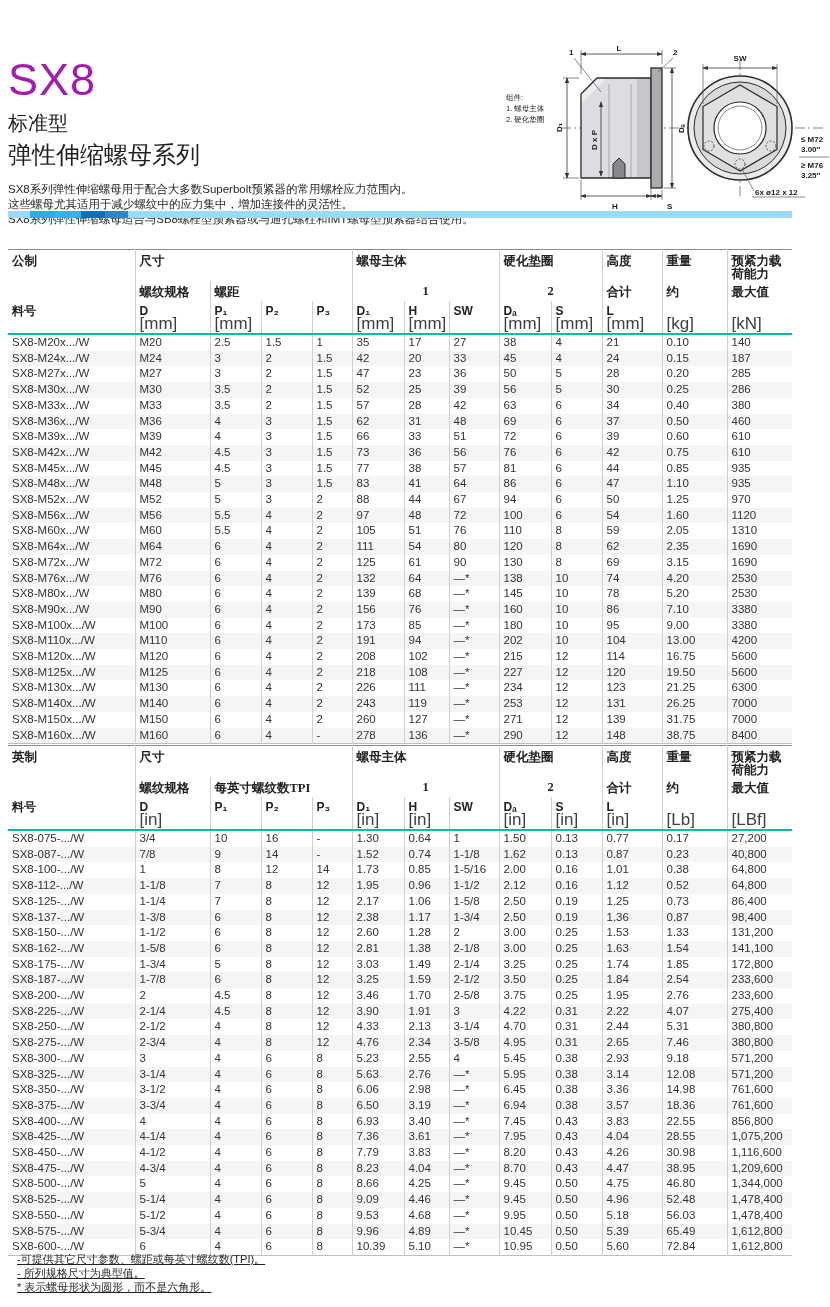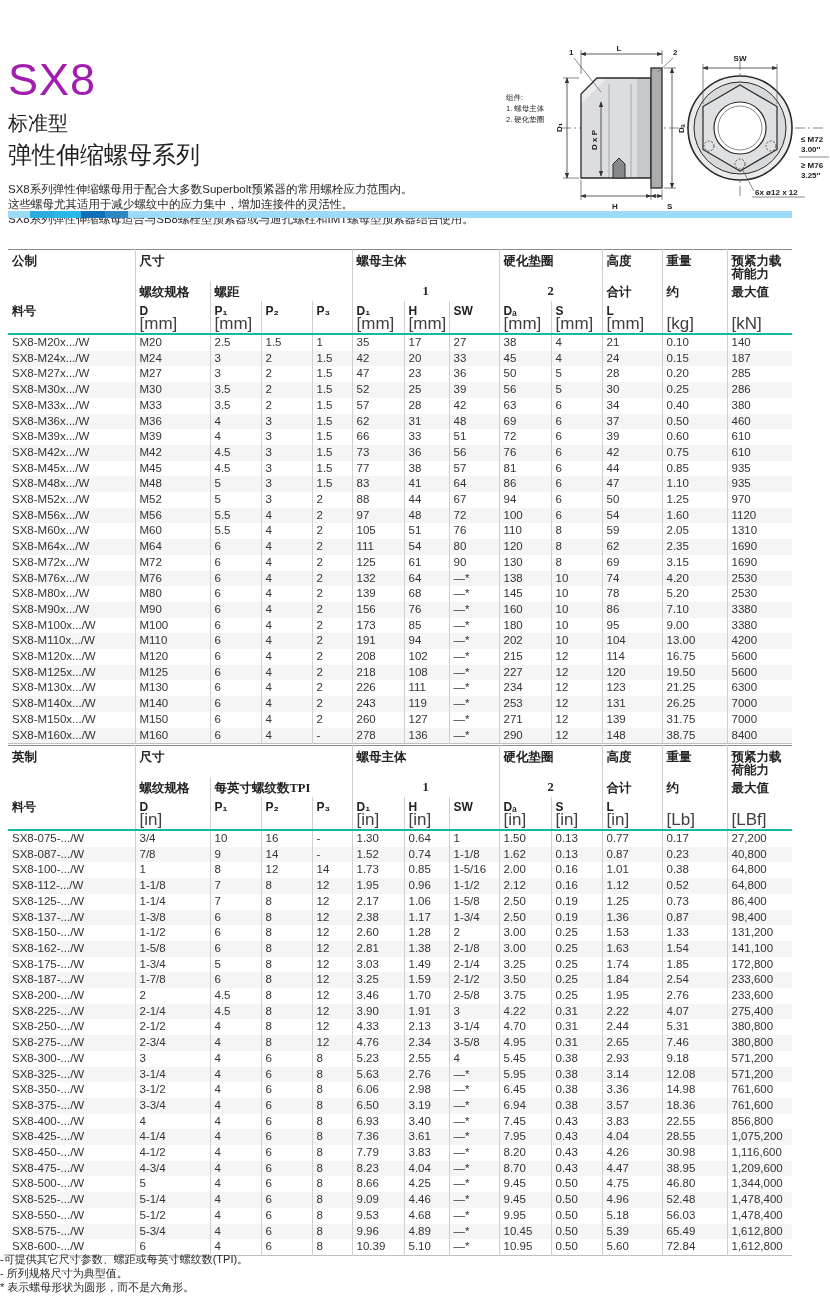--- a/index.html
+++ b/index.html
@@ -39,21 +39,21 @@
   .rB th { font-size:12.5px; font-weight:bold; padding:3px 0 0 4px; height:20px; vertical-align:top;font-family:Liberation Serif, serif; }
   .rB th.num { text-align:center; padding-left:0; }
   .rC th { padding:3px 0 3px 4px; height:30px; vertical-align:top; border-bottom:2px solid #14b8a6; }
   .rC th .lbl { font-size:12px; font-weight:bold; min-height:14px; line-height:14px; }
   .rC th .unit { font-size:17px; font-weight:normal; color:#3f3f3f; line-height:12px; }
   .tbl tbody td { height:15.7px; line-height:15.7px; font-size:11.5px; color:#333;
                   padding:0 0 0 4px; white-space:nowrap; overflow:hidden; }
   .tbl tbody tr:nth-child(even) { background:#f5f5f5; }
 
   
-  .fnotes { position:absolute; left:0; top:1252px; }
+  .fnotes { position:absolute; left:17px; top:1252px;text-decoration:underline; }
   .fnotes p { font-size:11px; line-height:14px; color:#262626; }
 </style>
 </head>
 <body>
 
 <div class="page">
 
   <div class="hdr">
     <div class="title">SX8</div>
     <div class="sub1">标准型</div>

